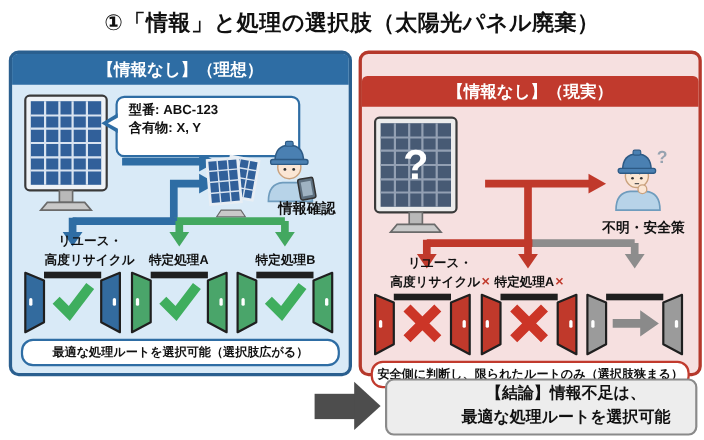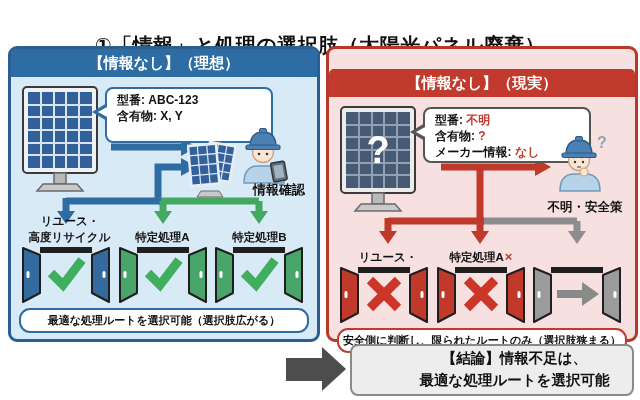--- a/index.html
+++ b/index.html
@@ -1,19 +1,19 @@
 <!DOCTYPE html>
 <html><head>
 <meta charset="utf-8">
 <style>
   html,body{margin:0;padding:0;}
   .stage{position:relative;width:640px;height:400px;background:#ffffff;
     font-family:"Liberation Sans","DejaVu Sans",sans-serif;overflow:hidden;color:#111;}
   .title{position:absolute;top:7px;left:0;right:0;text-align:center;
-    font-size:20px;font-weight:bold;letter-spacing:.5px;margin-top:25px;}
+    font-size:20px;font-weight:bold;letter-spacing:.5px;}
   
   .panel{position:absolute;top:46px;width:306px;height:290px;border-radius:9px;border:3px solid;}
   .panel.pleft{left:8px;border-color:#2a5f8f;background:#d9eaf7;}
   .panel.pright{left:326px;border-color:#b5382b;background:#f6e0e0;}
   .panel-header{height:28px;display:flex;align-items:center;justify-content:center;
     color:#fff;font-weight:bold;font-size:15px;border-radius:5px 5px 0 0;}
   .pleft .panel-header{background:#2e6da4;}
   .pright .panel-header{background:#c13a2d;margin-top:20px;}
   .panel-body{position:relative;height:256px;}
   .flow{position:absolute;left:0;top:0;width:300px;height:256px;}
@@ -36,21 +36,21 @@
     border-style:solid;border-width:9px 15px 9px 0;border-color:transparent;}
   .bubble.bl:before{border-right-color:#2e6da4;}
   .bubble.br:before{border-right-color:#555;}
   .bubble:after{content:"";position:absolute;left:-9px;top:17px;width:0;height:0;
     border-style:solid;border-width:6px 11px 6px 0;border-color:transparent #fff transparent transparent;}
   .bubble .val-red{color:#c0392b;}
   
   .route-col{position:absolute;top:134px;height:34px;display:flex;flex-direction:column;
     justify-content:flex-end;align-items:center;font-size:11.5px;font-weight:bold;
     line-height:1.2;text-align:center;}
-  .rc1{left:4px;width:110px;} .rc2{left:97px;width:110px;} .rc3{left:193px;width:112px;}
+  .rc1{left:16px;width:110px;} .rc2{left:97px;width:110px;} .rc3{left:193px;width:112px;}
   .route-mark{color:#c0392b;font-size:13px;margin-left:1px;}
   .door{position:absolute;top:168px;width:92px;height:62px;}
   .d1{left:9px;} .d2{left:106px;} .d3{left:202px;}
   
   .caption{position:absolute;left:8px;right:8px;top:231px;height:21px;background:#fff;
     border-radius:11px;display:flex;align-items:center;justify-content:center;
     font-size:11px;font-weight:bold;border:2px solid;}
   .pleft .caption{border-color:#2e6da4;}
   .pright .caption{border-color:#c13a2d;}
   
@@ -190,43 +190,39 @@
 
       <svg class="solar-large" viewBox="0 0 78 108">
         <rect x="2" y="2" width="74" height="86" rx="4" fill="#ececec" stroke="#3a3a3a" stroke-width="2"></rect>
         <rect x="7" y="7" width="64" height="76" fill="#475a74"></rect>
         <path d="M20,7 V83 M33,7 V83 M45,7 V83 M58,7 V83 M7,20 H71 M7,32 H71 M7,45 H71 M7,58 H71 M7,70 H71" stroke="#93a0b3" stroke-width="2" fill="none"></path>
         <text x="39" y="58" text-anchor="middle" font-size="38" font-weight="bold" fill="#ffffff">?</text>
         <rect x="33" y="88" width="12" height="11" fill="#b9b9b9" stroke="#6a6a6a" stroke-width="1.5"></rect>
         <path d="M22,99 L56,99 L62,106 L16,106 Z" fill="#c9c9c9" stroke="#6a6a6a" stroke-width="1.5"></path>
       </svg>
 
-      <div class="bubble br">
-        <div><span>型番:</span> <span class="val-red">不明</span></div>
-        <div><span>含有物:</span> <span class="val-red">?</span></div>
-        <div><span>メーカー情報:</span> <span class="val-red">なし</span></div>
-      </div>
 
       <svg class="worker wr" viewBox="0 0 58 60">
         <path d="M5,58 Q5,42 18,41 L32,41 Q45,42 45,58 Z" fill="#b7d3e8" stroke="#6f9cbd" stroke-width="1.5"></path>
         <circle cx="24" cy="27" r="10.5" fill="#fbe6d4" stroke="#caa27e" stroke-width="1.3"></circle>
         <path d="M18,25 l4,-1.5 M30,23.5 l-4,1.5" stroke="#555" stroke-width="1.2" fill="none"></path>
         <circle cx="20" cy="29" r="1.2" fill="#333"></circle>
           <circle cx="28" cy="29" r="1.2" fill="#333"></circle>
         <path d="M22,34 h4" stroke="#555" stroke-width="1.2"></path>
         <path d="M11,22 Q11,7 24,7 Q37,7 37,22 Z" fill="#4a80b2" stroke="#2d5a85" stroke-width="1.4"></path>
         <rect x="7" y="20" width="34" height="4.5" rx="2" fill="#4a80b2" stroke="#2d5a85" stroke-width="1.2"></rect>
         <rect x="20.5" y="3.5" width="7" height="4.5" rx="1.5" fill="#4a80b2" stroke="#2d5a85" stroke-width="1"></rect>
         <circle cx="29" cy="39" r="4" fill="#fbe6d4" stroke="#caa27e" stroke-width="1.2"></circle>
         <text x="47" y="15" text-anchor="middle" font-size="16" font-weight="bold" fill="#97a3b0">?</text>
       </svg>
       <div class="worker-label wr-label">不明・安全策</div>
 
       <div class="route-col rc1">
         <div>リユース・</div>
+        <div><span>高度リサイクル</span><span class="route-mark">×</span></div>
       </div>
       <div class="route-col rc2">
         <div></div>
         <div><span>特定処理A</span><span class="route-mark">×</span></div>
       </div>
 
       <svg class="door d1" viewBox="0 0 92 62">
         <rect x="20" y="2" width="52" height="6" fill="#1f1f1f"></rect>
         <polygon points="3,3 20,10 20,48 3,57" fill="#c0392b" stroke="#1f1f1f" stroke-width="2" stroke-linejoin="round"></polygon>
         <polygon points="89,3 72,10 72,48 89,57" fill="#c0392b" stroke="#1f1f1f" stroke-width="2" stroke-linejoin="round"></polygon>

